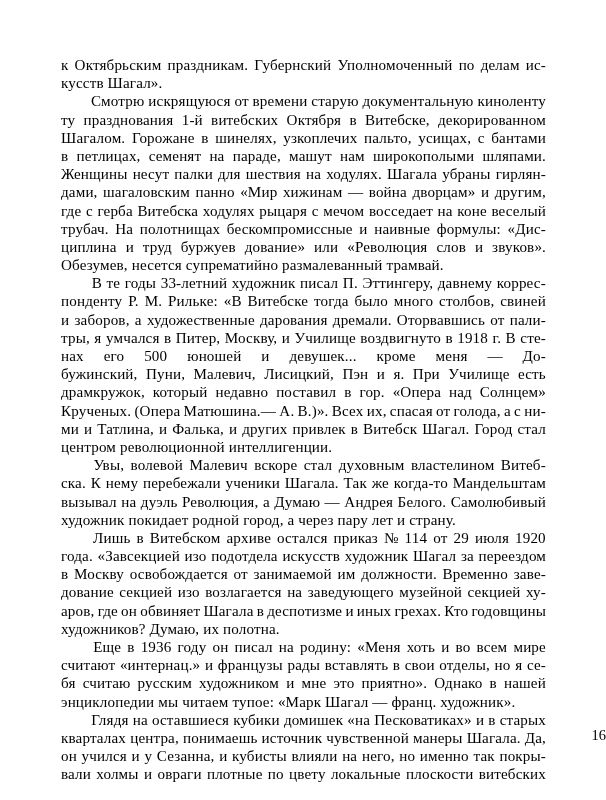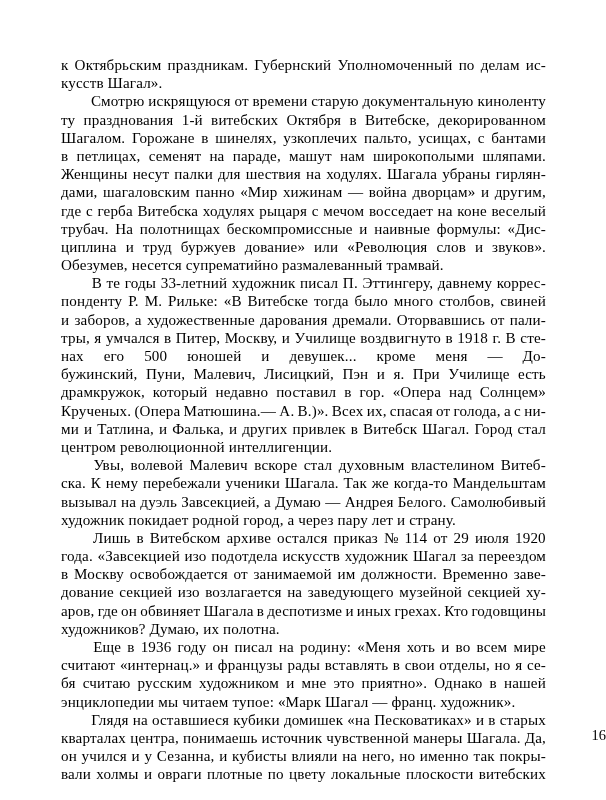--- a/index.html
+++ b/index.html
@@ -92,21 +92,21 @@
       <div class="line just"><span class="seg">и</span><span class="seg">заборов,</span><span class="seg">а</span><span class="seg">художественные</span><span class="seg">дарования</span><span class="seg">дремали.</span><span class="seg">Оторвавшись</span><span class="seg">от</span><span class="seg">пали-</span></div>
       <div class="line just"><span class="seg">тры,</span><span class="seg">я</span><span class="seg">умчался</span><span class="seg">в</span><span class="seg">Питер,</span><span class="seg">Москву,</span><span class="seg">и</span><span class="seg">Училище</span><span class="seg">воздвигнуто</span><span class="seg">в</span><span class="seg">1918</span><span class="seg">г.</span><span class="seg">В</span><span class="seg">сте-</span></div>
       <div class="line just"><span class="seg">нах</span><span class="seg">его</span><span class="seg">500</span><span class="seg">юношей</span><span class="seg">и</span><span class="seg">девушек...</span><span class="seg">кроме</span><span class="seg">меня</span><span class="seg">—</span><span class="seg">До-</span></div>
       <div class="line just"><span class="seg">бужинский,</span><span class="seg">Пуни,</span><span class="seg">Малевич,</span><span class="seg">Лисицкий,</span><span class="seg">Пэн</span><span class="seg">и</span><span class="seg">я.</span><span class="seg">При</span><span class="seg">Училище</span><span class="seg">есть</span></div>
       <div class="line just"><span class="seg">драмкружок,</span><span class="seg">который</span><span class="seg">недавно</span><span class="seg">поставил</span><span class="seg">в</span><span class="seg">гор.</span><span class="seg">«Опера</span><span class="seg">над</span><span class="seg">Солнцем»</span></div>
       <div class="line just"><span class="seg">Крученых.</span><span class="seg">(Опера</span><span class="seg">Матюшина.—</span><span class="seg">А.</span><span class="seg">В.)».</span><span class="seg">Всех</span><span class="seg">их,</span><span class="seg">спасая</span><span class="seg">от</span><span class="seg">голода,</span><span class="seg">а</span><span class="seg">с</span><span class="seg">ни-</span></div>
       <div class="line just"><span class="seg">ми</span><span class="seg">и</span><span class="seg">Татлина,</span><span class="seg">и</span><span class="seg">Фалька,</span><span class="seg">и</span><span class="seg">других</span><span class="seg">привлек</span><span class="seg">в</span><span class="seg">Витебск</span><span class="seg">Шагал.</span><span class="seg">Город</span><span class="seg">стал</span></div>
       <div class="line flush"><span class="seg">центром революционной интеллигенции.</span></div>
       <div class="line just"><span class="indent"></span><span class="seg">Увы,</span><span class="seg">волевой</span><span class="seg">Малевич</span><span class="seg">вскоре</span><span class="seg">стал</span><span class="seg">духовным</span><span class="seg">властелином</span><span class="seg">Витеб-</span></div>
       <div class="line just"><span class="seg">ска.</span><span class="seg">К</span><span class="seg">нему</span><span class="seg">перебежали</span><span class="seg">ученики</span><span class="seg">Шагала.</span><span class="seg">Так</span><span class="seg">же</span><span class="seg">когда-то</span><span class="seg">Мандельштам</span></div>
-      <div class="line just"><span class="seg">вызывал</span><span class="seg">на</span><span class="seg">дуэль</span><span class="seg">Завсекцией,</span><span class="seg">а</span><span class="seg">Думаю</span><span class="seg">—</span><span class="seg">Андрея</span><span class="seg">Белого.</span><span class="seg">Самолюбивый</span></div>
+      <div class="line just"><span class="seg">вызывал</span><span class="seg">на</span><span class="seg">дуэль</span><span class="seg">Революция,</span><span class="seg">а</span><span class="seg">Думаю</span><span class="seg">—</span><span class="seg">Андрея</span><span class="seg">Белого.</span><span class="seg">Самолюбивый</span></div>
       <div class="line flush"><span class="seg">художник покидает родной город, а через пару лет и страну.</span></div>
       <div class="line just"><span class="indent"></span><span class="seg">Лишь</span><span class="seg">в</span><span class="seg">Витебском</span><span class="seg">архиве</span><span class="seg">остался</span><span class="seg">приказ</span><span class="seg">№</span><span class="seg">114</span><span class="seg">от</span><span class="seg">29</span><span class="seg">июля</span><span class="seg">1920</span></div>
       <div class="line just"><span class="seg">года.</span><span class="seg">«Завсекцией</span><span class="seg">изо</span><span class="seg">подотдела</span><span class="seg">искусств</span><span class="seg">художник</span><span class="seg">Шагал</span><span class="seg">за</span><span class="seg">переездом</span></div>
       <div class="line just"><span class="seg">в</span><span class="seg">Москву</span><span class="seg">освобождается</span><span class="seg">от</span><span class="seg">занимаемой</span><span class="seg">им</span><span class="seg">должности.</span><span class="seg">Временно</span><span class="seg">заве-</span></div>
       <div class="line just"><span class="seg">дование</span><span class="seg">секцией</span><span class="seg">изо</span><span class="seg">возлагается</span><span class="seg">на</span><span class="seg">заведующего</span><span class="seg">музейной</span><span class="seg">секцией</span><span class="seg">ху-</span></div>
       <div class="line just"><span class="seg">аров,</span><span class="seg">где</span><span class="seg">он</span><span class="seg">обвиняет</span><span class="seg">Шагала</span><span class="seg">в</span><span class="seg">деспотизме</span><span class="seg">и</span><span class="seg">иных</span><span class="seg">грехах.</span><span class="seg">Кто</span><span class="seg">годовщины</span></div>
       <div class="line flush"><span class="seg">художников? Думаю, их полотна.</span></div>
       <div class="line just"><span class="indent"></span><span class="seg">Еще</span><span class="seg">в</span><span class="seg">1936</span><span class="seg">году</span><span class="seg">он</span><span class="seg">писал</span><span class="seg">на</span><span class="seg">родину:</span><span class="seg">«Меня</span><span class="seg">хоть</span><span class="seg">и</span><span class="seg">во</span><span class="seg">всем</span><span class="seg">мире</span></div>
       <div class="line just"><span class="seg">считают</span><span class="seg">«интернац.»</span><span class="seg">и</span><span class="seg">французы</span><span class="seg">рады</span><span class="seg">вставлять</span><span class="seg">в</span><span class="seg">свои</span><span class="seg">отделы,</span><span class="seg">но</span><span class="seg">я</span><span class="seg">се-</span></div>
       <div class="line just"><span class="seg">бя</span><span class="seg">считаю</span><span class="seg">русским</span><span class="seg">художником</span><span class="seg">и</span><span class="seg">мне</span><span class="seg">это</span><span class="seg">приятно».</span><span class="seg">Однако</span><span class="seg">в</span><span class="seg">нашей</span></div>

